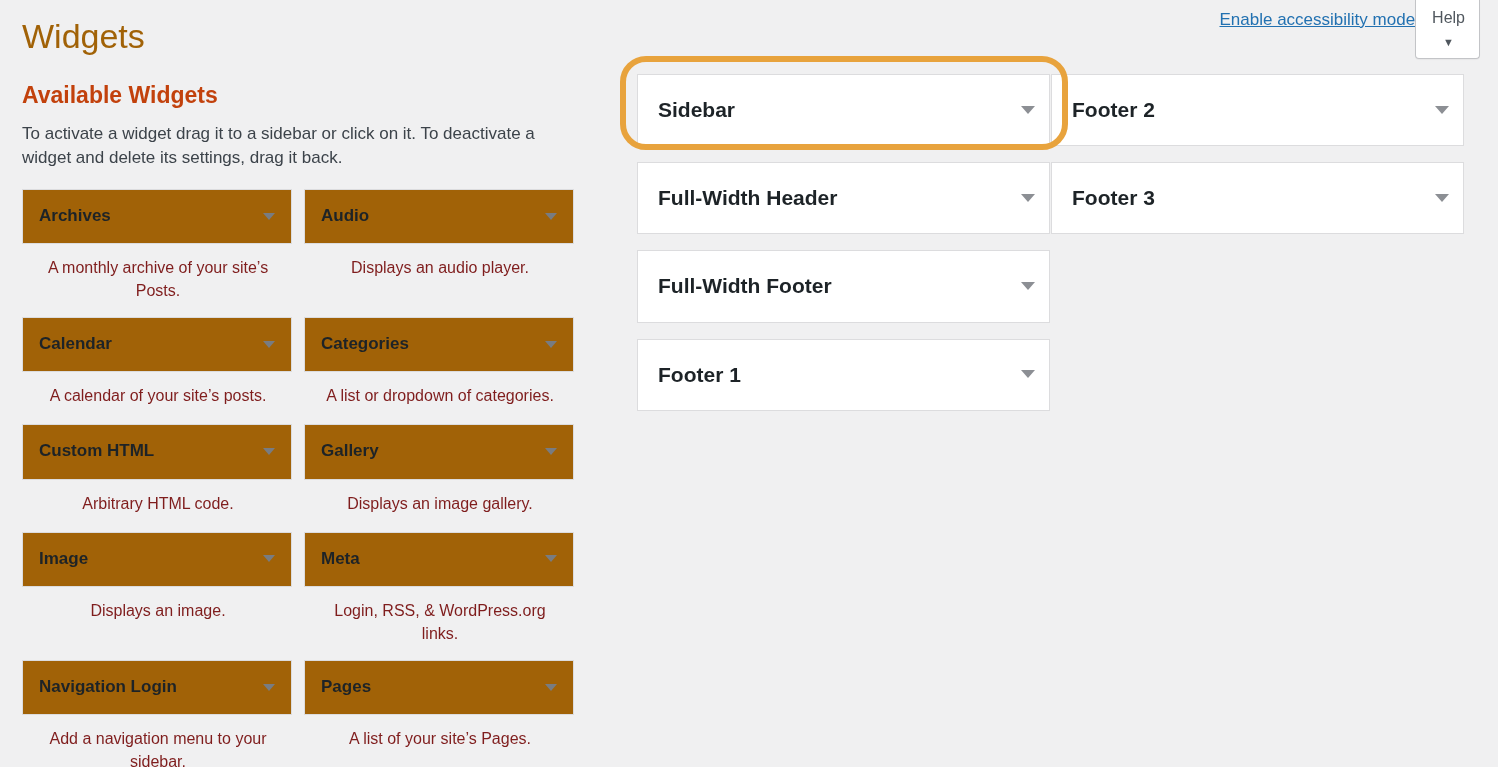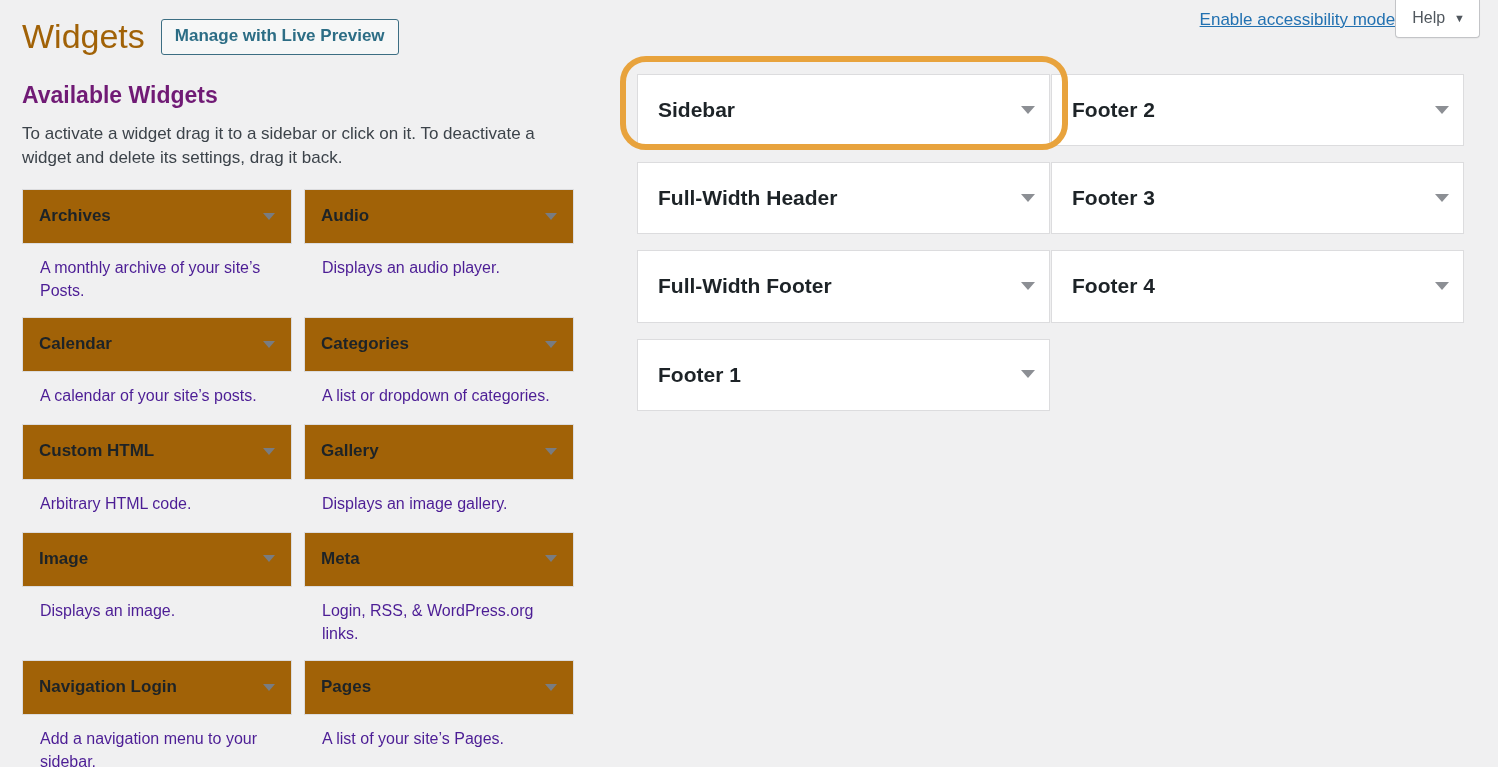--- a/index.html
+++ b/index.html
@@ -39,20 +39,21 @@
     border-radius: 0 0 4px 4px;
     padding: 9px 14px 10px 16px;
     font-size: 16px;
     color: #50575e;
     display: flex;
     align-items: center;
     gap: 9px;
     cursor: pointer;
     line-height: 1.1;
     box-shadow: 0 1px 1px rgba(0,0,0,.04);
+    flex-direction: column;
   }
   .help-tab .caret { font-size: 11px; color: #50575e; }
 
   
   .title-row {
     position: absolute;
     left: 22px;
     top: 18px;
     display: flex;
     align-items: center;
@@ -80,21 +81,21 @@
   
   .available-widgets {
     position: absolute;
     left: 22px;
     top: 82px;
     width: 562px;
   }
   .section-title {
     font-size: 23px;
     font-weight: bold;
-    color: #701a75;
+    color: #c2410c;
     line-height: 1.2;
     margin-bottom: 12px;
   }
   .section-desc {
     font-size: 17px;
     color: #3c434a;
     line-height: 1.45;
     width: 540px;
     margin-bottom: 18px;
   }
@@ -123,24 +124,25 @@
   }
   .tri-down {
     width: 0; height: 0;
     border-left: 6px solid transparent;
     border-right: 6px solid transparent;
     border-top: 7px solid #787c82;
     flex: none;
   }
   .widget-desc {
     font-size: 16px;
-    color: #4c1d95;
+    color: #7f1d1d;
     line-height: 1.43;
     padding: 13px 16px 14px 18px;
     min-height: 52px;
+    text-align: center;
   }
 
   
   .sidebars-area {
     position: absolute;
     left: 637px;
     top: 74px;
     width: 845px;
     display: flex;
     gap: 1px;
@@ -189,21 +191,20 @@
 <div class="screen-meta">
   <a class="accessibility-link">Enable accessibility mode</a>
   <div class="help-tab">
     <span>Help</span>
     <span class="caret">▼</span>
   </div>
 </div>
 
 <div class="title-row">
   <h1 class="page-title">Widgets</h1>
-  <button class="live-preview-btn">Manage with Live Preview</button>
 </div>
 
 <section class="available-widgets">
   <h2 class="section-title">Available Widgets</h2>
   <p class="section-desc">To activate a widget drag it to a sidebar or click on it. To deactivate a widget and delete its settings, drag it back.</p>
   <div class="widget-grid" id="widget-grid">
       <div class="widget-cell">
         <div class="widget-card">
           <span class="w-title">Archives</span>
           <span class="tri-down"></span>
@@ -297,20 +298,16 @@
     </div>
   <div class="sidebar-col" id="sidebar-col-right">
       <div class="sidebar-panel">
         <span class="s-title">Footer 2</span>
         <span class="tri-down-lg"></span>
       </div>
       <div class="sidebar-panel">
         <span class="s-title">Footer 3</span>
         <span class="tri-down-lg"></span>
       </div>
-      <div class="sidebar-panel">
-        <span class="s-title">Footer 4</span>
-        <span class="tri-down-lg"></span>
-      </div>
     </div>
 </section>
 
 <div class="annot-ring" style="border-color: rgb(232, 163, 61);"></div>
 
 </body></html>

